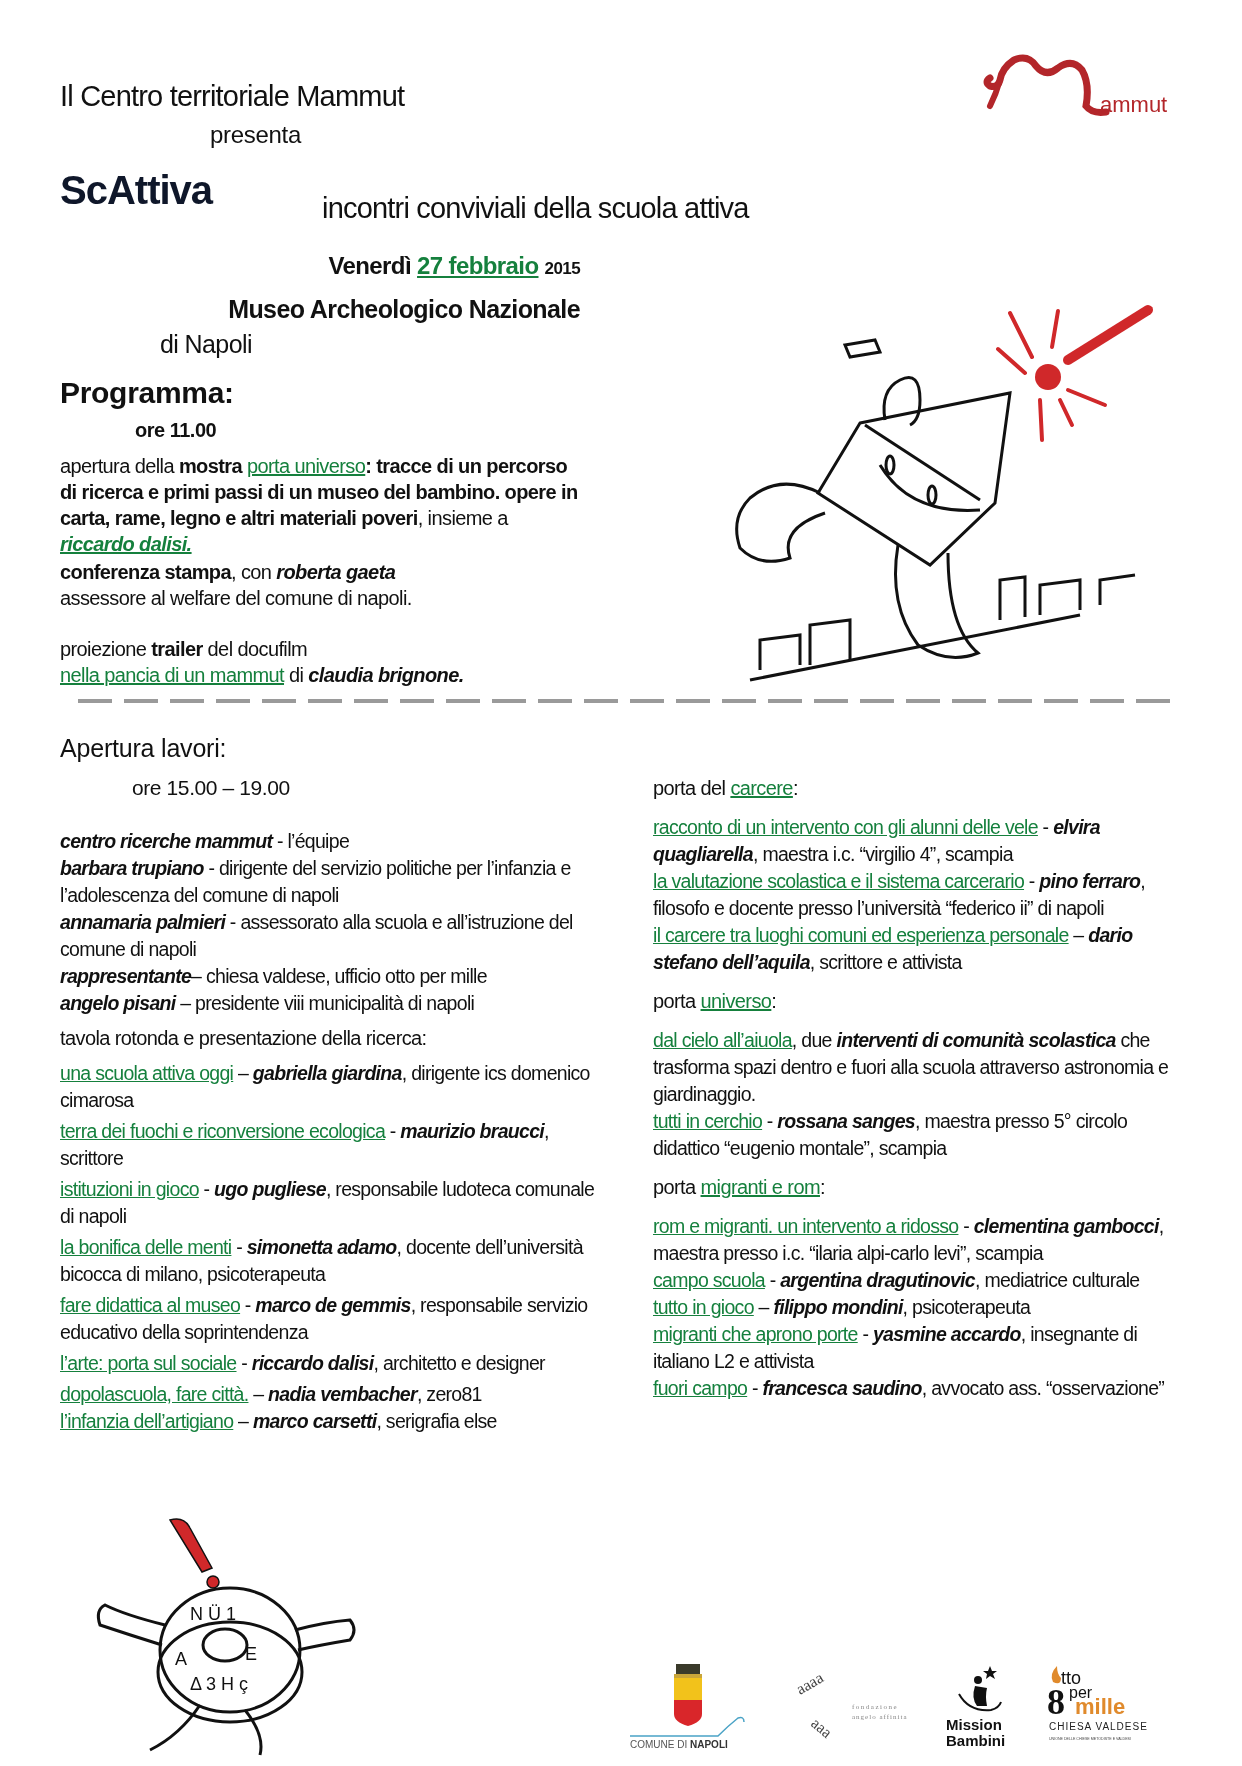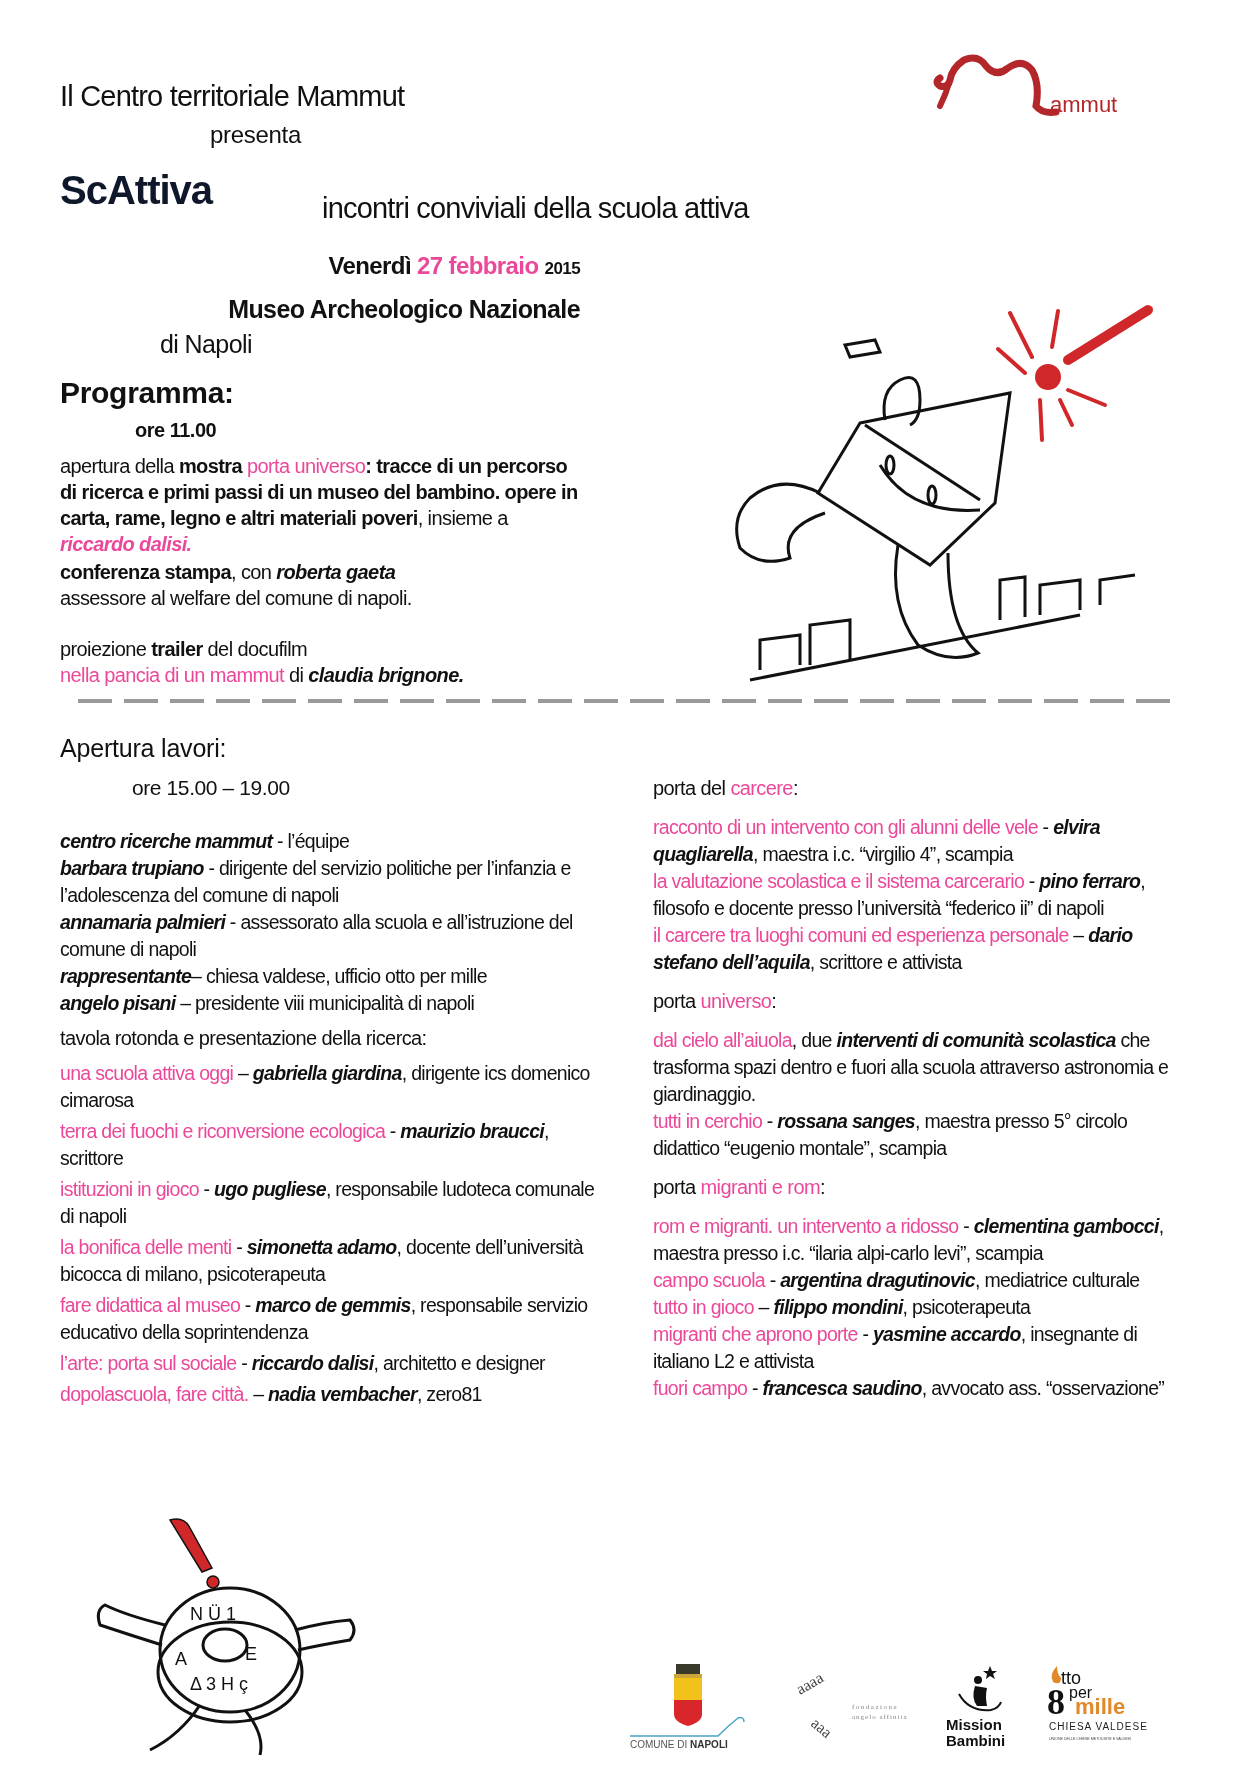--- a/index.html
+++ b/index.html
@@ -1,19 +1,19 @@
 <!DOCTYPE html>
 <html><head>
 <meta charset="utf-8">
 <style>
   html, body { margin:0; padding:0; background:#ffffff; }
   body { width:1242px; height:1766px; position:relative; overflow:hidden;
          font-family:"Liberation Sans", sans-serif; color:#111; }
   .abs { position:absolute; }
-  .red { color:#ec4899; }
+  .red { color:#15803d;text-decoration:underline; }
   .bi { font-weight:bold; font-style:italic; }
 
   
   #hdr-org { left:60px; top:80px; font-size:29px; letter-spacing:-0.8px; }
   #hdr-presenta { left:210px; top:121px; font-size:24px; letter-spacing:-0.3px; }
   #hdr-title { left:60px; top:168px; font-size:40px; font-weight:bold; color:#0f172a; letter-spacing:-1px; }
   #hdr-subtitle { left:322px; top:192px; font-size:29px; letter-spacing:-0.8px; }
 
   #date-line { left:270px; top:252px; width:310px; text-align:right; font-size:24px; font-weight:bold; letter-spacing:-0.6px; }
   #date-line .yr { font-size:17px; font-weight:bold; }
@@ -25,21 +25,21 @@
 
   .morning { left:60px; width:520px; font-size:20px; line-height:26px; letter-spacing:-0.6px; font-weight:bold; }
   .morning .n { font-weight:normal; }
   #m1 { top:453px; }
   #m2 { top:559px; }
   #m3 { top:636px; }
 
   
   #illus-school { left:680px; top:265px; width:480px; height:430px; }
   #illus-cookie { left:70px; top:1510px; width:290px; height:250px; }
-  #mammut-logo { left:930px; top:50px; width:200px; height:70px; }
+  #mammut-logo { left:980px; top:50px; width:200px; height:70px; }
 
   #divider { left:78px; top:699px; width:1092px; height:4px;
     background: repeating-linear-gradient(90deg,#9a9a9a 0 34px, transparent 34px 46px); }
 
   #aft-heading { left:60px; top:734px; font-size:25px; letter-spacing:-0.2px; }
   #aft-time { left:132px; top:776px; font-size:21px; letter-spacing:-0.4px; }
 
   .col { font-size:19.5px; line-height:27px; letter-spacing:-0.7px; }
   #left-col { left:60px; top:828px; width:540px; }
   #right-col { left:653px; top:775px; width:540px; }
@@ -148,20 +148,21 @@
   <div class="sect">tavola rotonda e presentazione della ricerca:</div>
   <div class="gap-s"></div>
   <div>
     <div style="margin-bottom:4px"><span class="red">una scuola attiva oggi</span><span> – </span><span class="bi">gabriella giardina</span><span>, dirigente ics domenico cimarosa</span></div>
     <div style="margin-bottom:4px"><span class="red">terra dei fuochi e riconversione ecologica</span><span> - </span><span class="bi">maurizio braucci</span><span>, scrittore</span></div>
     <div style="margin-bottom:4px"><span class="red">istituzioni in gioco</span><span> - </span><span class="bi">ugo pugliese</span><span>, responsabile ludoteca comunale di napoli</span></div>
     <div style="margin-bottom:4px"><span class="red">la bonifica delle menti</span><span> - </span><span class="bi">simonetta adamo</span><span>, docente dell’università bicocca di milano, psicoterapeuta</span></div>
     <div style="margin-bottom:4px"><span class="red">fare didattica al museo</span><span> - </span><span class="bi">marco de gemmis</span><span>, responsabile servizio educativo della soprintendenza</span></div>
     <div style="margin-bottom:4px"><span class="red">l’arte: porta sul sociale</span><span> - </span><span class="bi">riccardo dalisi</span><span>, architetto e designer</span></div>
     <div><span class="red">dopolascuola, fare città.</span><span> – </span><span class="bi">nadia vembacher</span><span>, zero81</span></div>
+    <div><span class="red">l’infanzia dell’artigiano</span><span> – </span><span class="bi">marco carsetti</span><span>, serigrafia else</span></div>
   </div>
 </div>
 
 <div id="right-col" class="abs col">
   <div class="sect"><span>porta del </span><span class="red">carcere</span>:</div>
   <div class="gap"></div>
   <div><span class="red">racconto di un intervento con gli alunni delle vele</span><span> - </span><span class="bi">elvira quagliarella</span><span>, maestra i.c. “virgilio 4”, scampia</span></div>
   <div><span class="red">la valutazione scolastica e il sistema carcerario</span><span> - </span><span class="bi">pino ferraro</span><span>, filosofo e docente presso l’università “federico  ii” di napoli</span></div>
   <div><span class="red"> il carcere tra luoghi comuni ed esperienza personale</span><span> – </span><span class="bi">dario stefano dell’aquila</span><span>, scrittore e attivista</span></div>
   <div class="gap"></div>

